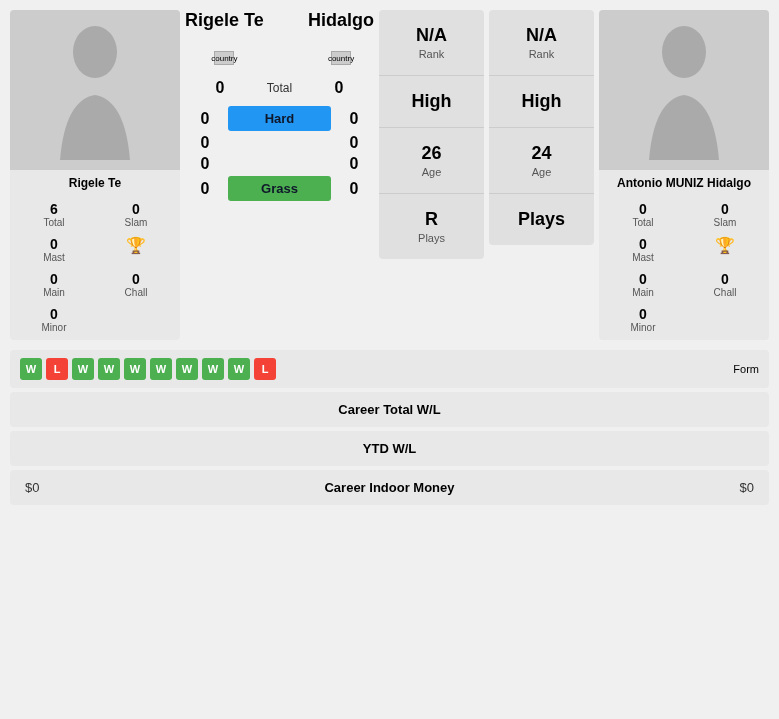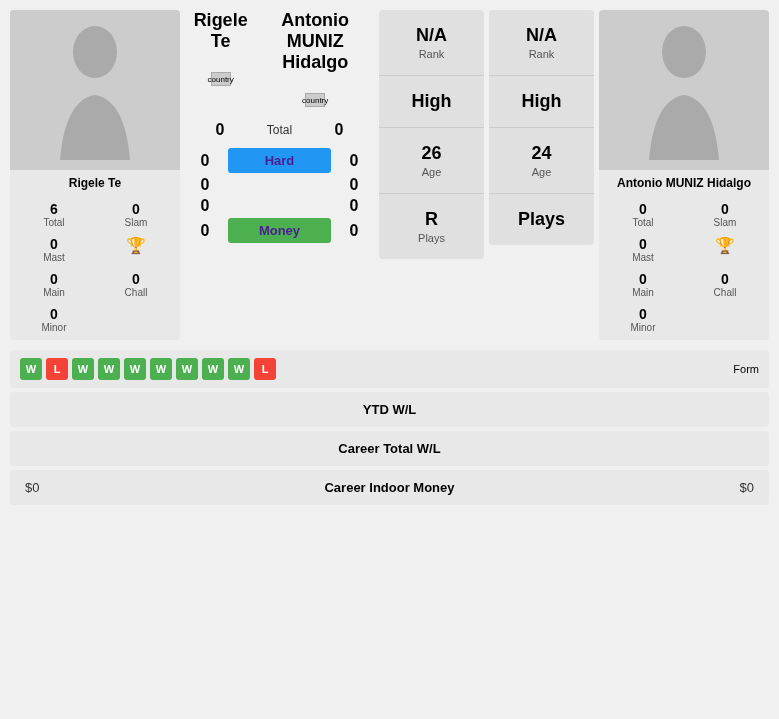--- a/index.html
+++ b/index.html
@@ -146,21 +146,21 @@
 
     .surface-row {
       display: flex;
       align-items: center;
       justify-content: space-between;
     }
 
     .surface-btn {
       flex: 1;
       text-align: center;
-      color: #4c1d95;
+      color: #0f172a;
       font-weight: bold;
       font-size: 13px;
       padding: 5px 0;
       border-radius: 3px;
       margin: 0 8px;
     }
 
     .surface-hard { background: #2196F3; }
     .surface-clay { background: #FF9800; }
     .surface-indoor { background: #2196F3; }
@@ -361,21 +361,20 @@
     <div class="middle-section">
 
       <div class="mid-top">
         <div class="name-header">
           <div class="player-name-center">Rigele Te</div>
           <div class="flag-name-row">
             <div class="flag-placeholder">country</div>
           </div>
         </div>
         <div class="name-header">
-          <div class="player-name-center">Antonio MUNIZ</div>
           <div class="player-name-center">Hidalgo</div>
           <div class="flag-name-row">
             <div class="flag-placeholder">country</div>
           </div>
         </div>
       </div>
 
       <div class="total-row">
         <div class="score-val">0</div>
         <div class="total-label">Total</div>
@@ -391,21 +390,21 @@
         <div class="surface-row">
           <div class="score-val">0</div>
           <div class="score-val">0</div>
         </div>
         <div class="surface-row">
           <div class="score-val">0</div>
           <div class="score-val">0</div>
         </div>
         <div class="surface-row">
           <div class="score-val">0</div>
-          <div class="surface-btn surface-grass">Money</div>
+          <div class="surface-btn surface-grass">Grass</div>
           <div class="score-val">0</div>
         </div>
       </div>
     </div>
 
     <div class="center-stats">
       <div class="center-stat-box">
         <div class="center-stat-val">N/A</div>
         <div class="center-stat-lbl">Rank</div>
       </div>
@@ -490,25 +489,25 @@
         <div class="badge badge-w">W</div>
         <div class="badge badge-w">W</div>
         <div class="badge badge-w">W</div>
         <div class="badge badge-w">W</div>
         <div class="badge badge-l">L</div>
       </div>
     <div class="form-label">Form</div>
   </div>
 
   <div class="info-row">
+    <span>Career Total W/L</span>
+  </div>
+
+  <div class="info-row">
     <span>YTD W/L</span>
-  </div>
-
-  <div class="info-row">
-    <span>Career Total W/L</span>
   </div>
 
   <div class="prize-row">
     <div class="prize-val">$0</div>
     <div class="prize-label">Career Indoor Money</div>
     <div class="prize-val">$0</div>
   </div>
 
 
 </div>

